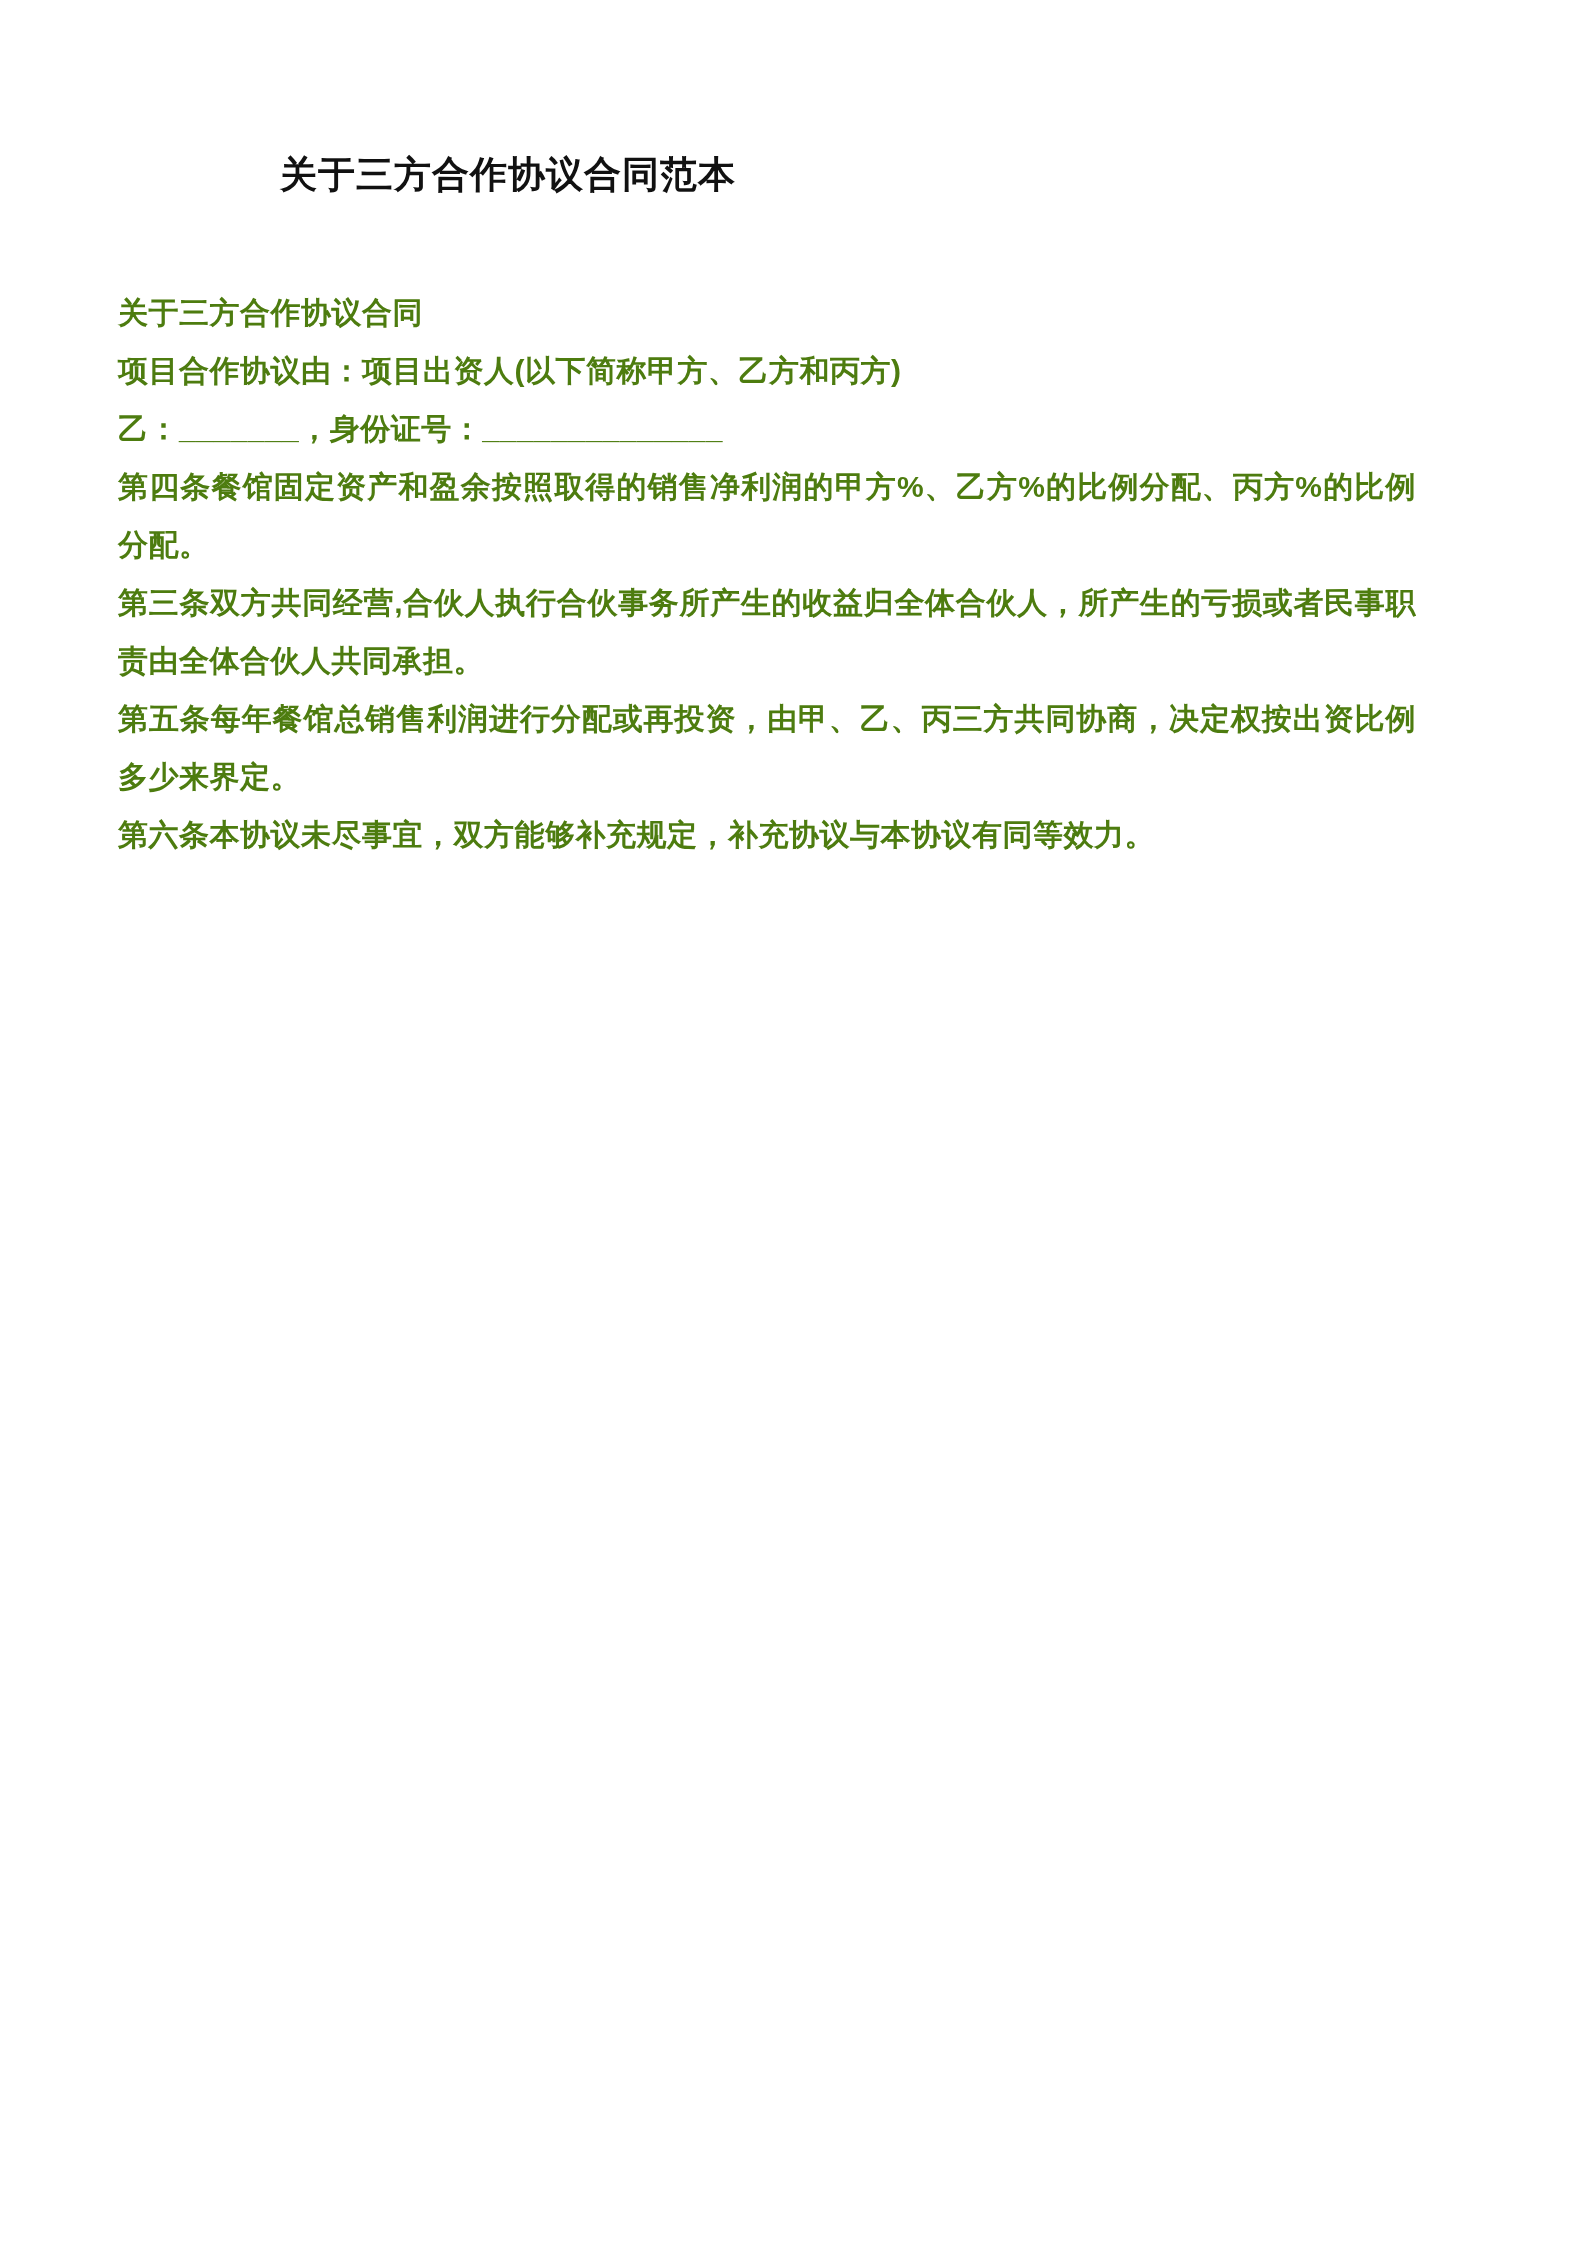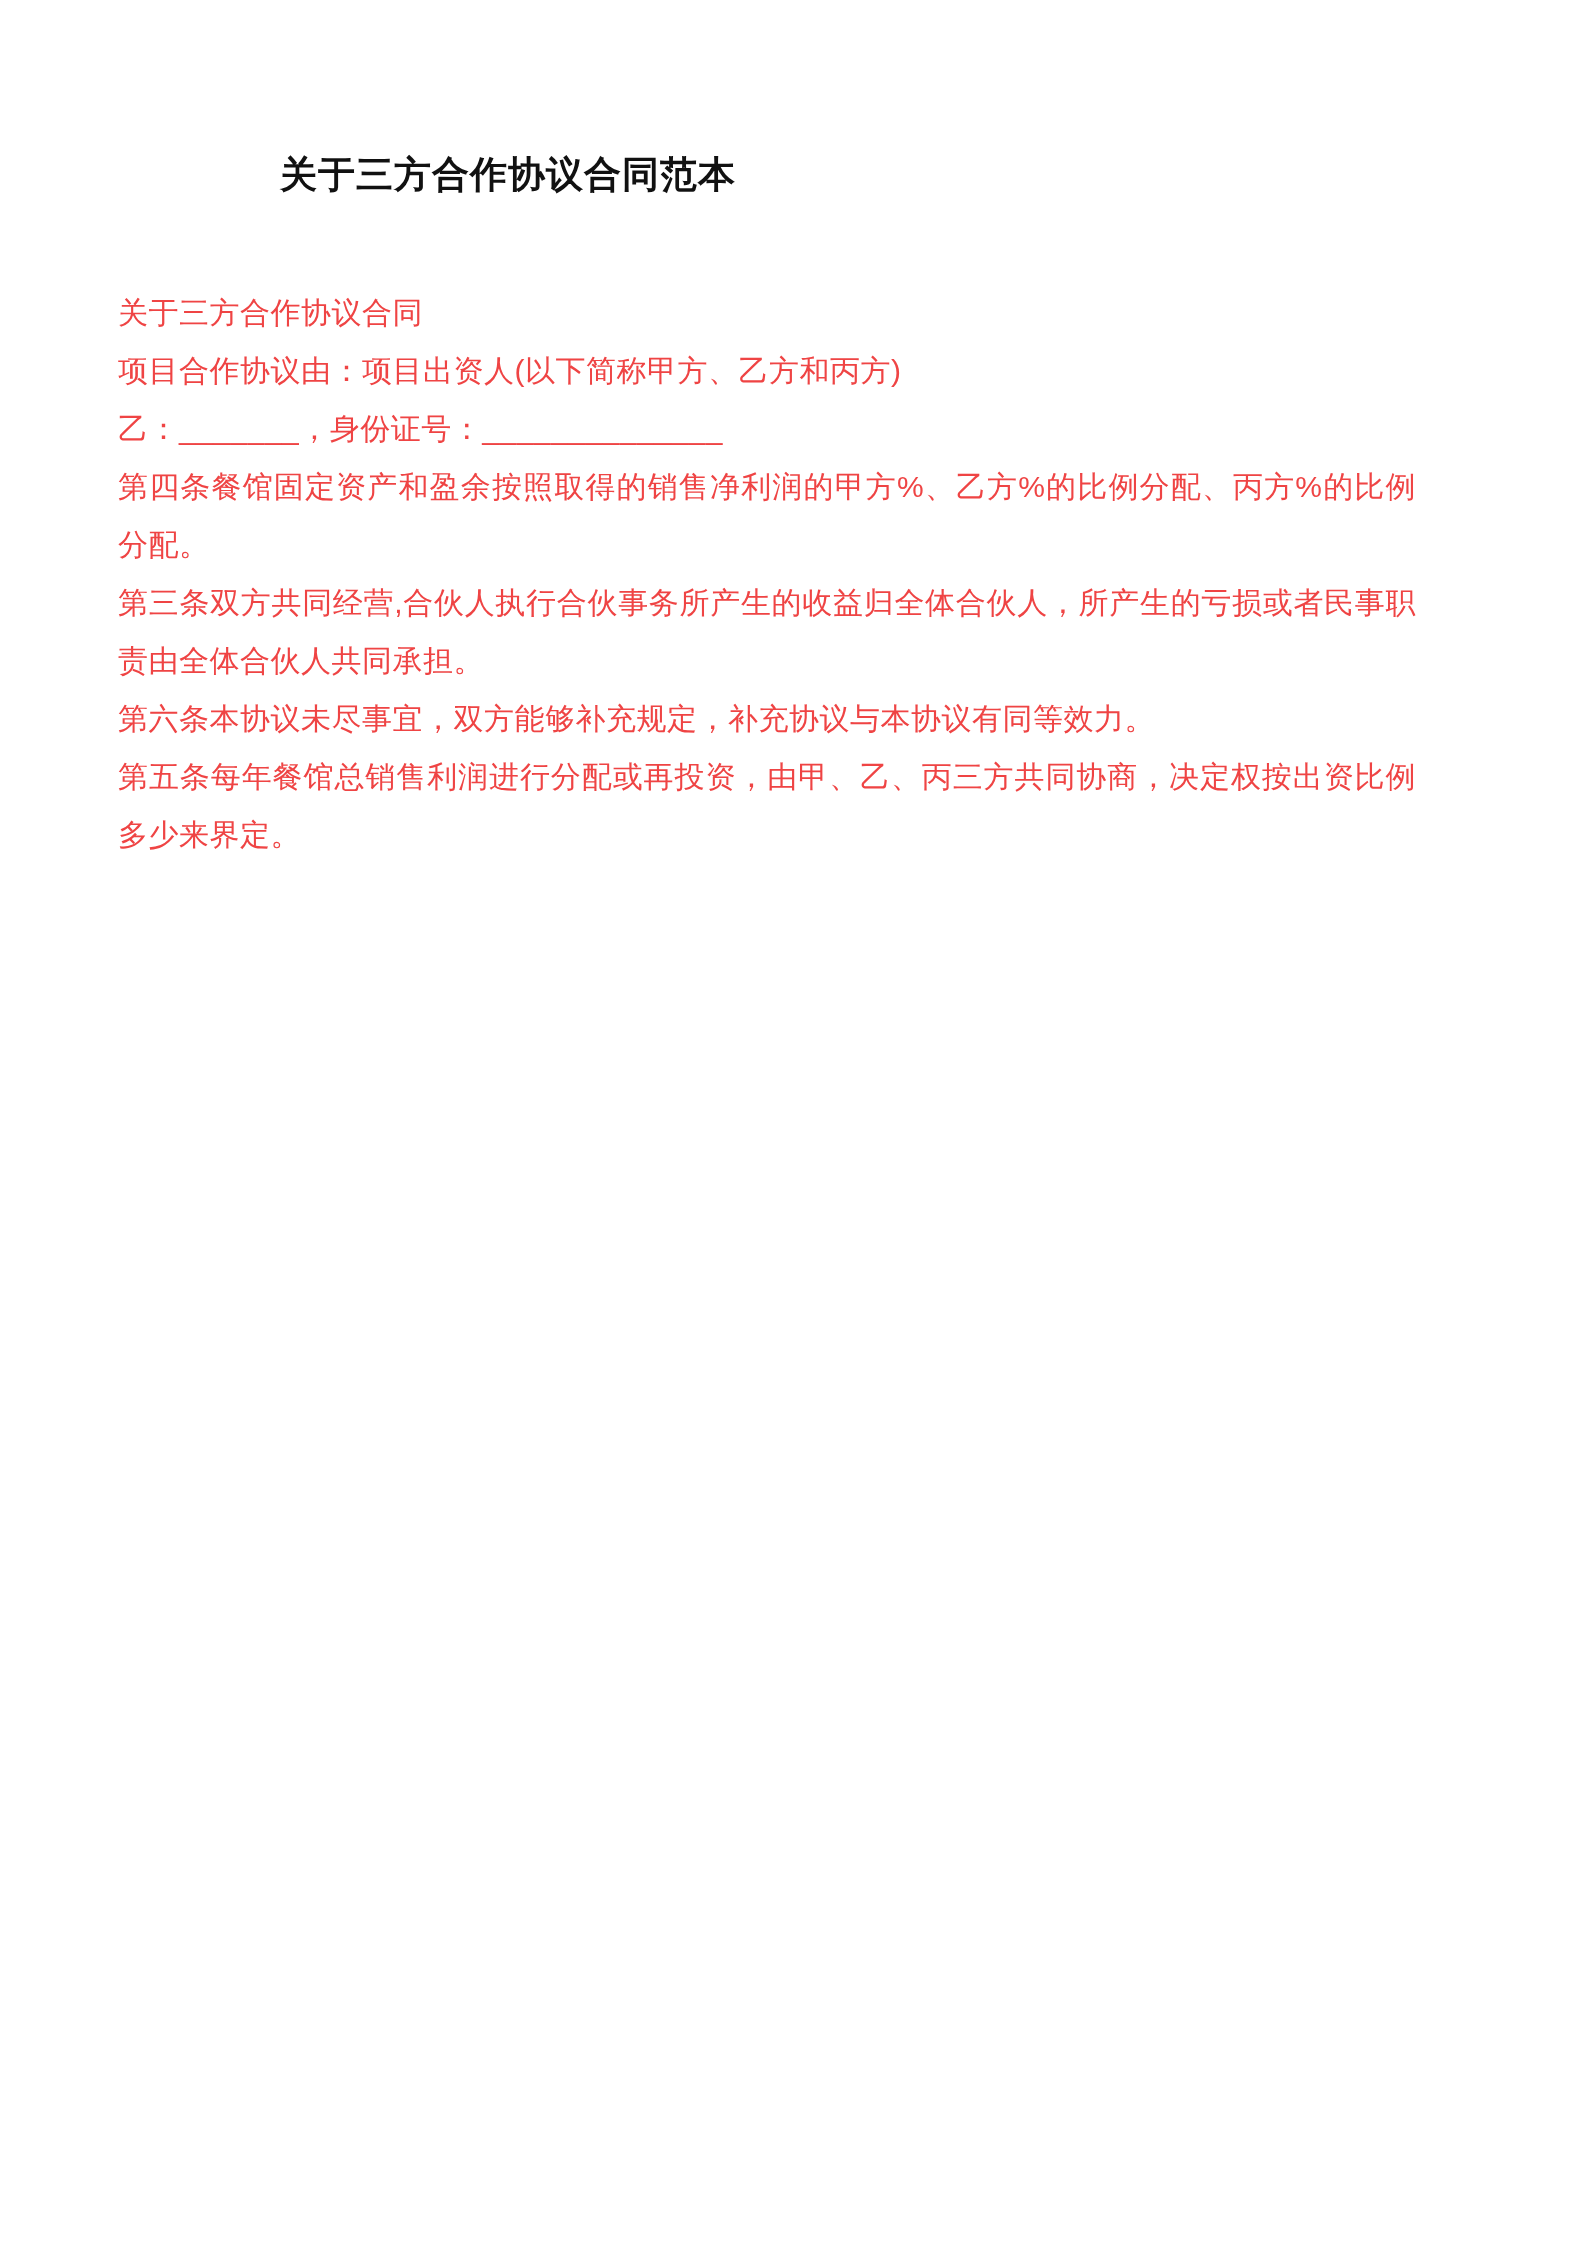--- a/index.html
+++ b/index.html
@@ -25,36 +25,36 @@
       text-align: center;
       color: #111111;
       letter-spacing: 1px;
     }
     .doc-body {
       margin-top: 84px;
     }
     .doc-body p {
       margin: 0;
       font-size: 30px;
-      font-weight: 400;
+      font-weight: 700;
       line-height: 58px;
       text-align: justify;
       letter-spacing: 0.5px;
-      color: #ef4444;
+      color: #4d7c0f;
       word-break: break-all;
     }
   </style>
 </head>
 <body>
 
 <div class="page">
   <h1 class="doc-title">关于三方合作协议合同范本</h1>
 
   <div class="doc-body">
     <p>关于三方合作协议合同</p>
     <p>项目合作协议由：项目出资人(以下简称甲方、乙方和丙方)</p>
     <p>乙：_______，身份证号：______________</p>
     <p>第四条餐馆固定资产和盈余按照取得的销售净利润的甲方%、乙方%的比例分配、丙方%的比例分配。</p>
     <p>第三条双方共同经营,合伙人执行合伙事务所产生的收益归全体合伙人，所产生的亏损或者民事职责由全体合伙人共同承担。</p>
+    <p>第五条每年餐馆总销售利润进行分配或再投资，由甲、乙、丙三方共同协商，决定权按出资比例多少来界定。</p>
     <p>第六条本协议未尽事宜，双方能够补充规定，补充协议与本协议有同等效力。</p>
-    <p>第五条每年餐馆总销售利润进行分配或再投资，由甲、乙、丙三方共同协商，决定权按出资比例多少来界定。</p>
   </div>
 </div>
 
 </body></html>

